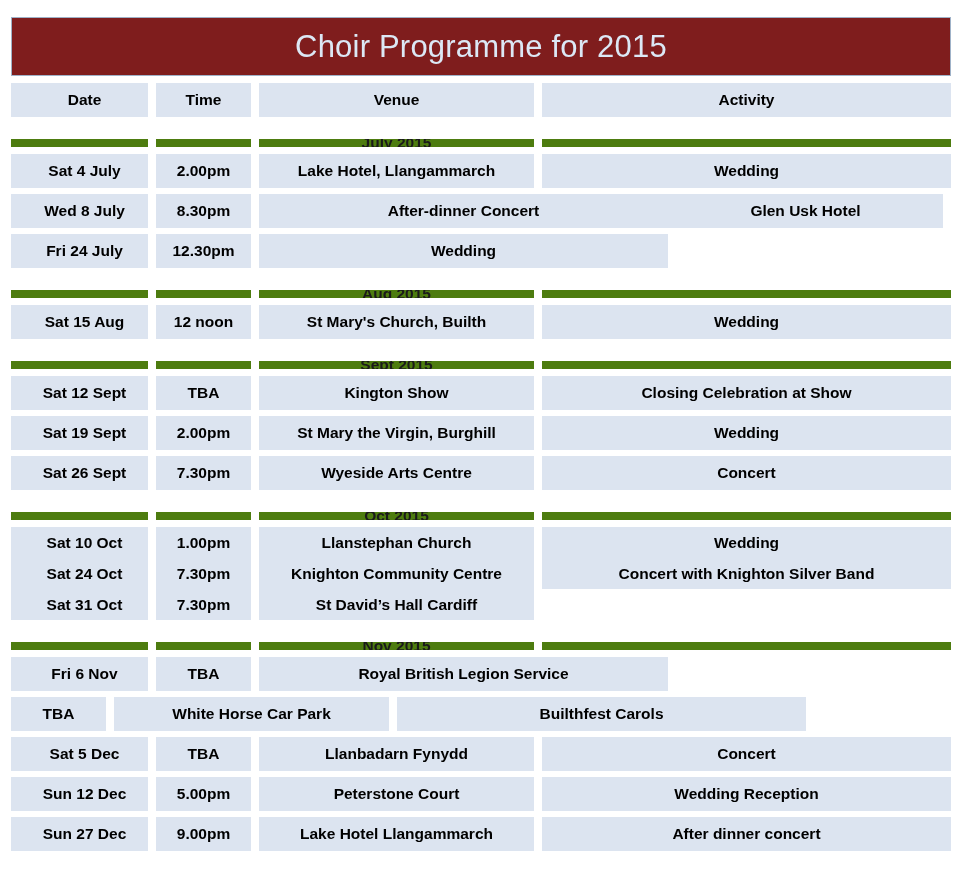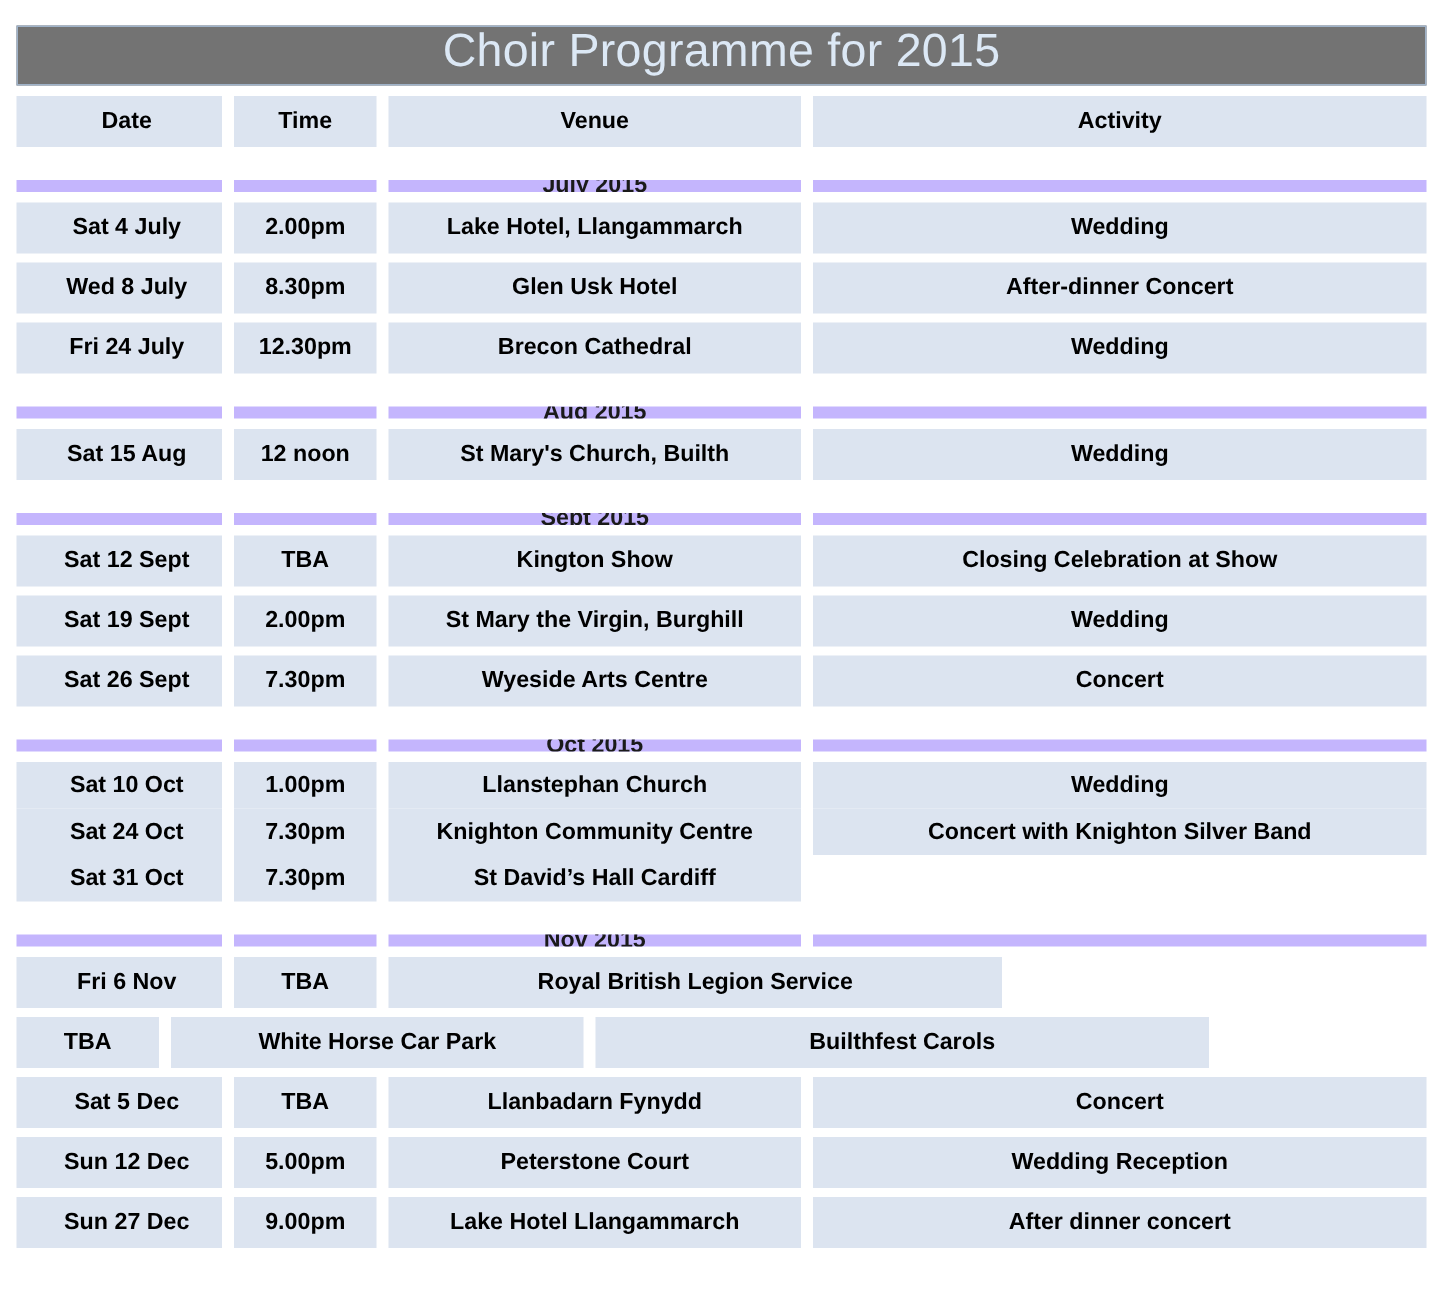--- a/index.html
+++ b/index.html
@@ -24,26 +24,26 @@
 
   .table-wrap {
     position: absolute;
     left: 11px;
     top: 17px;
     width: 940px;
   }
 
   
   .title-bar {
-    height: 40px;
-    background: #737373;
+    height: 59px;
+    background: #7f1d1d;
     border: 1px solid #9fb2c8;
     box-sizing: border-box;
     display: flex;
-    align-items: flex-start;
+    align-items: center;
     justify-content: center;
   }
   .title-text {
     color: #DCE8F5;
     font-size: 31px;
     font-weight: 400;
     letter-spacing: 0.2px;
     line-height: 1;
   }
 
@@ -67,21 +67,21 @@
   }
 
   
   .c-date   { width: 137px; margin-right: 8px; padding-left: 10px; }
   .c-time   { width: 95px;  margin-right: 8px; text-align: center; }
   .c-venue  { width: 275px; margin-right: 8px; }
   .c-act    { width: 409px; }
 
   
   .pale  { background: #DCE4F0; }
-  .mid   { background: #c4b5fd; margin-top: 16px; }
+  .mid   { background: #4d7c0f; margin-top: 16px; }
 
   
   .r-head   { height: 34px; margin-bottom: 6px; }
   .r-month  { height: 24px; margin-bottom: 7px; }
   .r-normal { height: 34px; margin-bottom: 6px; border-radius: 10px; }
   .r-tight  { height: 31px; margin-bottom: 0px; }
 
   .month-label {
     font-size: 15.5px;
     font-weight: bold;
@@ -138,36 +138,33 @@
             <span>Wedding</span>
           </div>
         </div>
         <div class="row r-normal">
           <div class="cell pale c-date">
             <span>Wed 8 July</span>
           </div>
           <div class="cell pale c-time">
             <span>8.30pm</span>
           </div>
+          <div class="cell pale c-act">
+            <span>After-dinner Concert</span>
+          </div>
           <div class="cell pale c-venue">
             <span>Glen Usk Hotel</span>
           </div>
-          <div class="cell pale c-act">
-            <span>After-dinner Concert</span>
-          </div>
         </div>
         <div class="row r-normal">
           <div class="cell pale c-date">
             <span>Fri 24 July</span>
           </div>
           <div class="cell pale c-time">
             <span>12.30pm</span>
-          </div>
-          <div class="cell pale c-venue">
-            <span>Brecon Cathedral</span>
           </div>
           <div class="cell pale c-act">
             <span>Wedding</span>
           </div>
         </div>
         <div class="row r-month">
           <div class="cell mid c-date">
             <span></span>
           </div>
           <div class="cell mid c-time">

